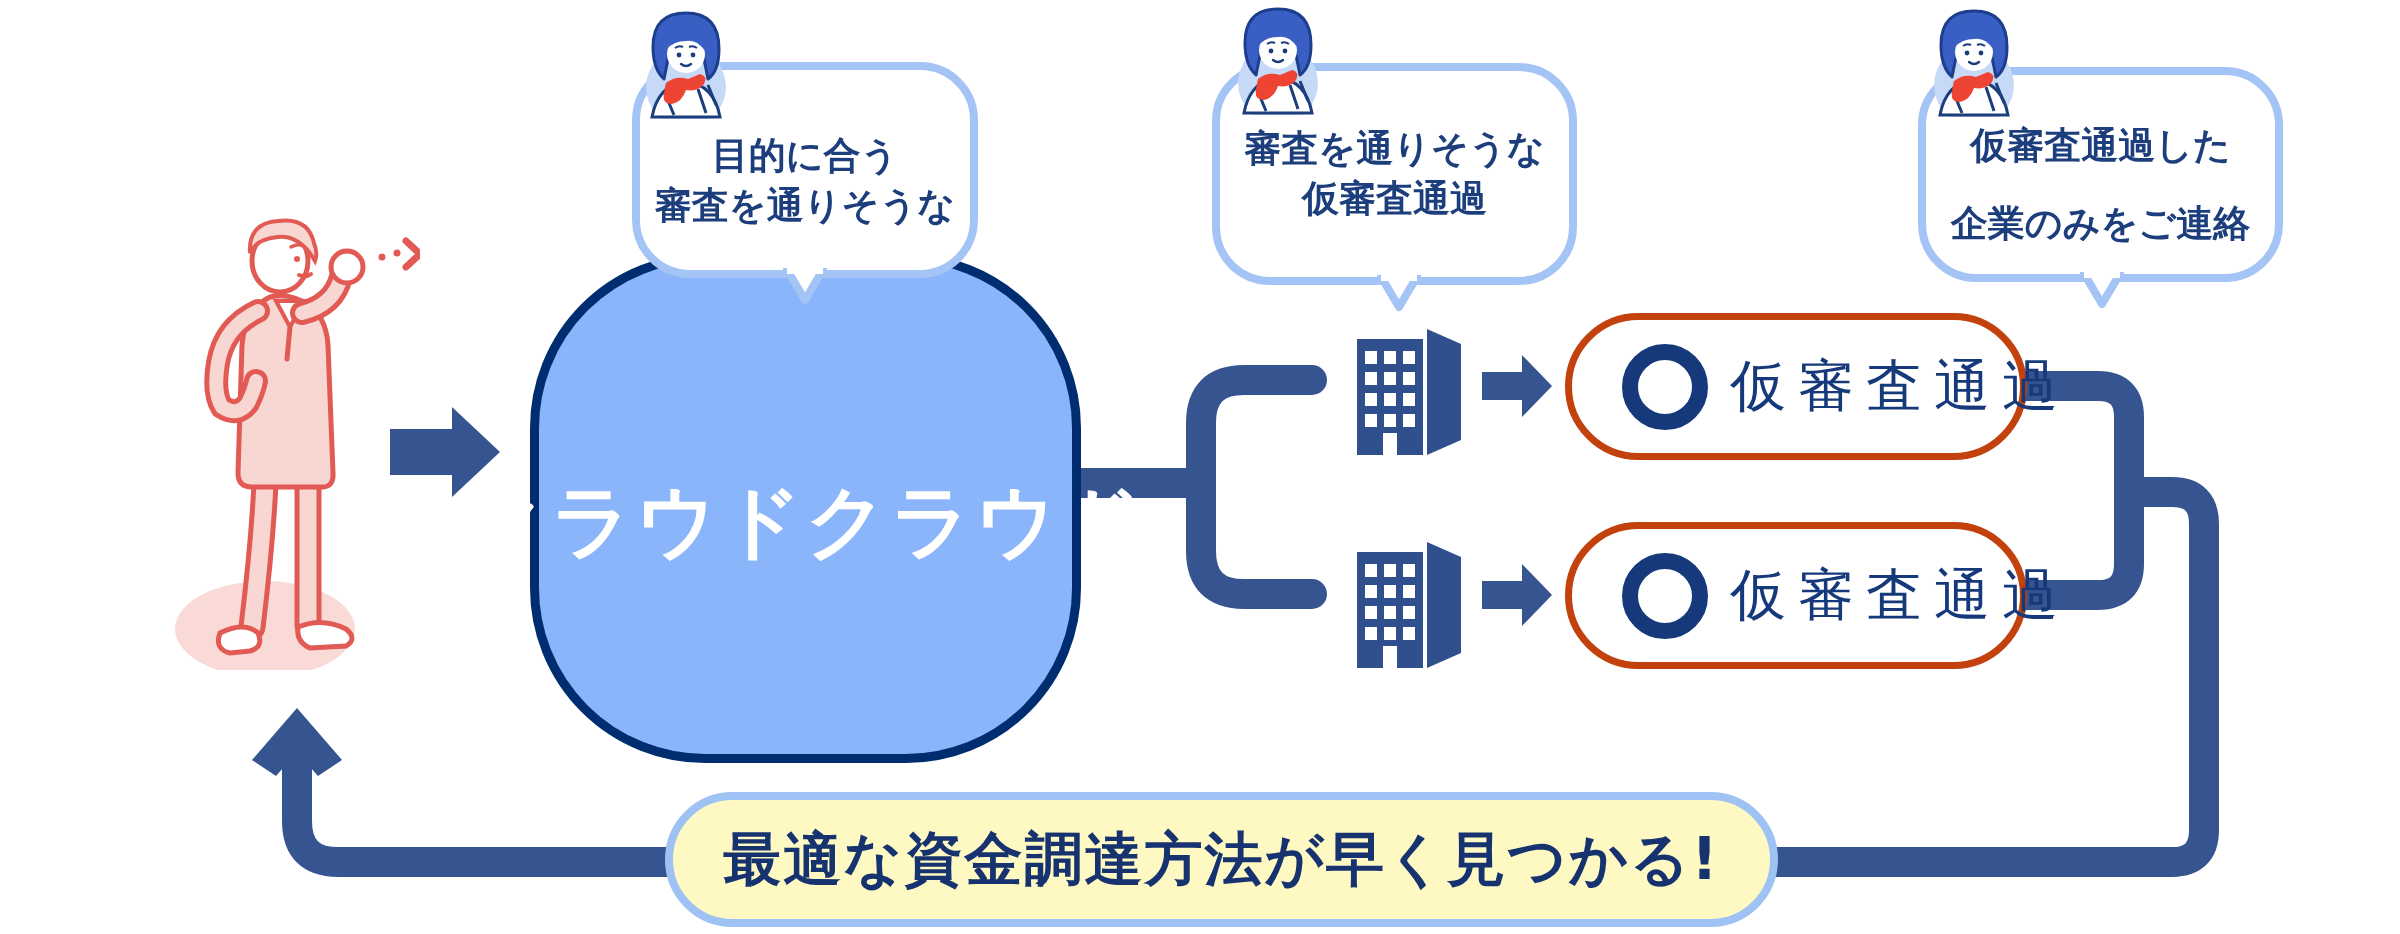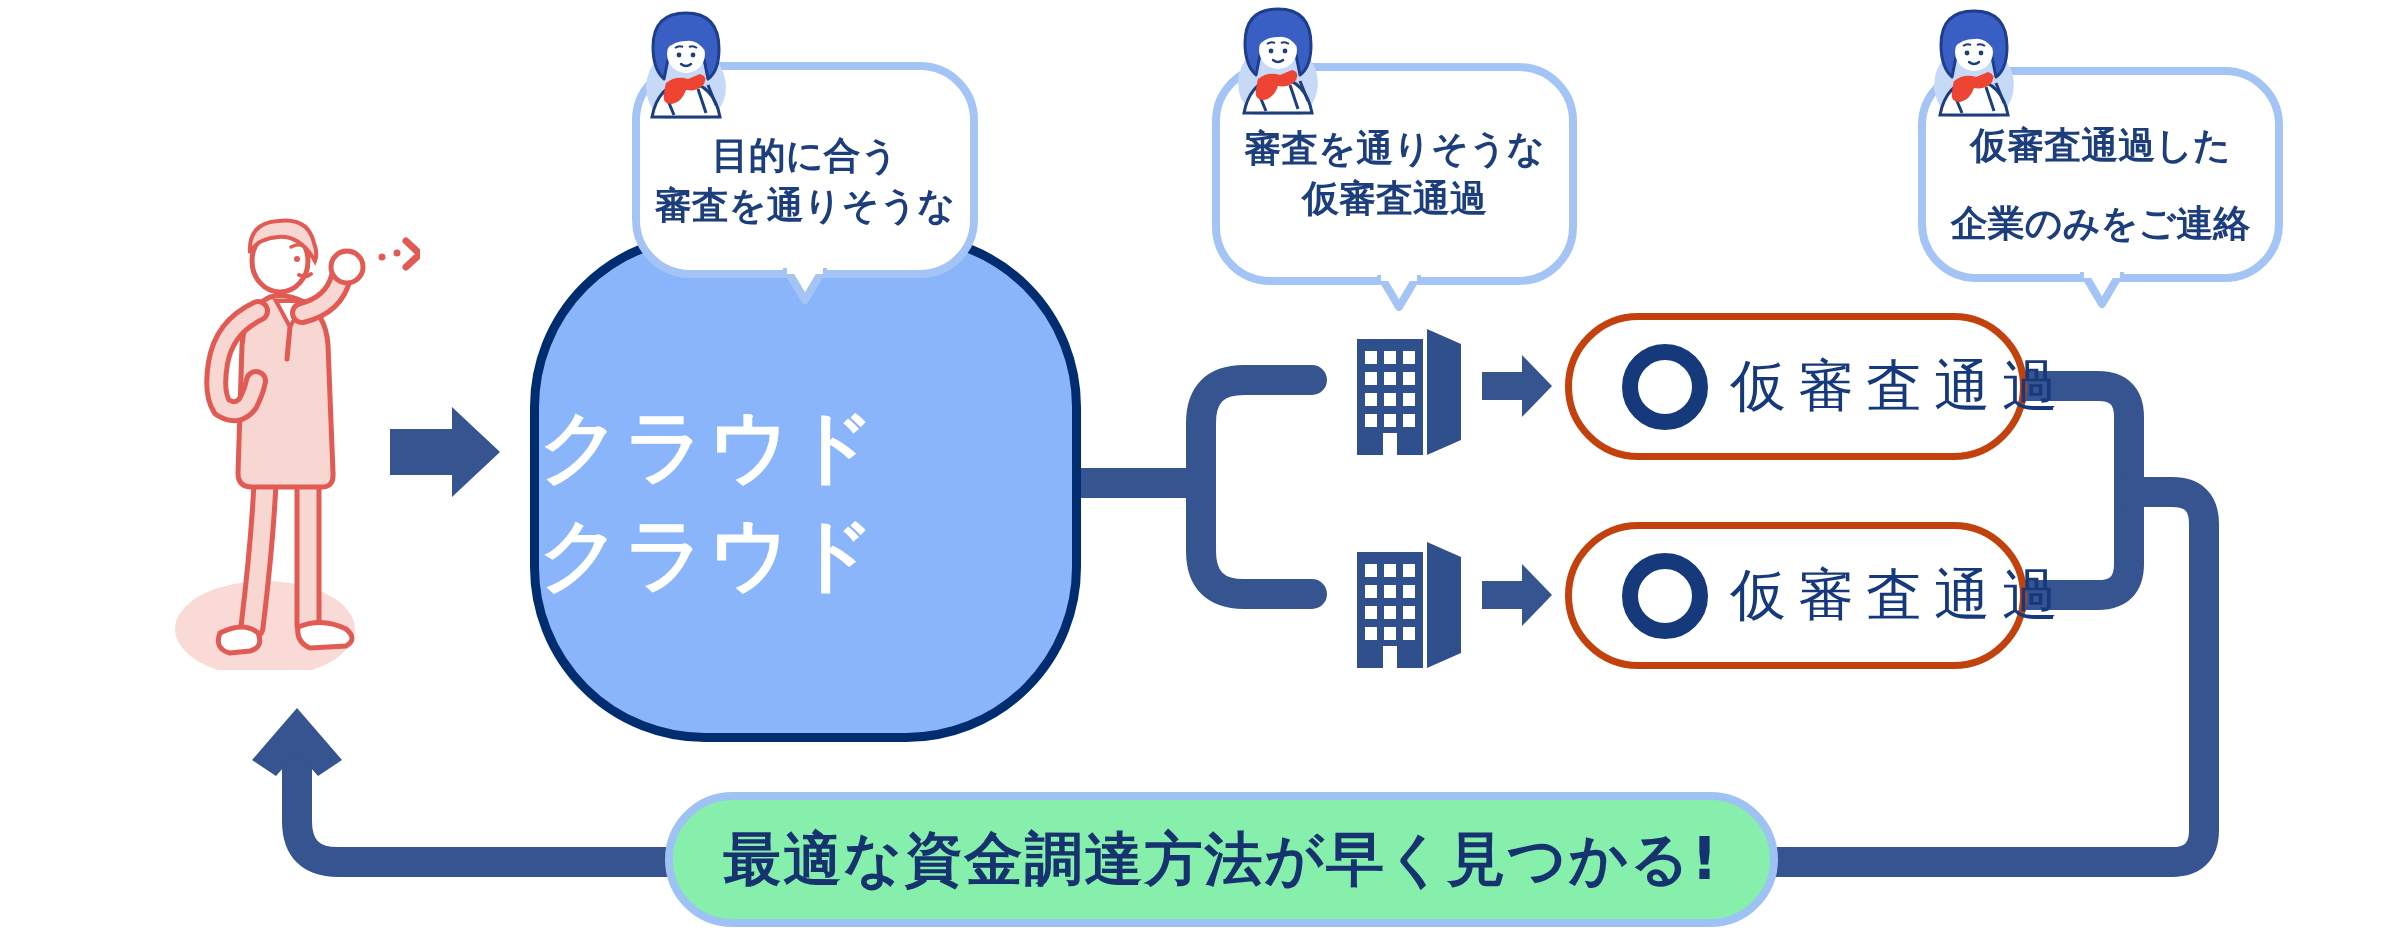--- a/index.html
+++ b/index.html
@@ -5,23 +5,23 @@
   html,body{margin:0;padding:0;background:#ffffff;}
   #stage{
     position:relative;width:2400px;height:934px;background:#ffffff;overflow:hidden;
     font-family:"DejaVu Sans","Liberation Sans",sans-serif;
   }
   .abs{position:absolute;}
   
   #connectors{position:absolute;left:0;top:0;z-index:1;}
   
   .blob{
-    left:530px;top:232px;width:551px;height:510px;box-sizing:border-box;
+    left:530px;top:253px;width:551px;height:510px;box-sizing:border-box;
     background:#8AB5FA;border:9px solid #002C70;border-radius:175px;
-    display:flex;flex-direction:column;justify-content:center;
+    display:flex;flex-direction:row;align-items:center;justify-content:center;
     z-index:2;padding-top:28px;
   }
   .blob .line{
     color:#ffffff;font-size:80px;font-weight:600;line-height:108px;letter-spacing:3px;
     white-space:nowrap;
   }
   
   .bubble{
     box-sizing:border-box;background:#ffffff;border:8px solid #A5C4F6;border-radius:58px;
     display:flex;flex-direction:column;align-items:center;justify-content:center;
@@ -59,21 +59,21 @@
   }
   .pill1{top:313px;}
   .pill2{top:522px;}
   .pill .ring{width:86px;height:86px;flex:0 0 auto;}
   .pill .plabel{
     color:#16397B;font-size:56px;font-weight:500;letter-spacing:12px;margin-left:22px;white-space:nowrap;
   }
   
   .banner{
     left:665px;top:792px;width:1113px;height:135px;box-sizing:border-box;
-    background:#86efac;border:8px solid #9FC2F4;border-radius:70px;
+    background:#fef9c3;border:8px solid #9FC2F4;border-radius:70px;
     display:flex;align-items:center;justify-content:center;z-index:3;
   }
   .banner .btxt{
     color:#163370;font-size:58px;font-weight:800;letter-spacing:2px;white-space:nowrap;
   }
   
   .person{left:150px;top:215px;width:270px;height:455px;z-index:2;}
 </style>
 </head>
 <body>

